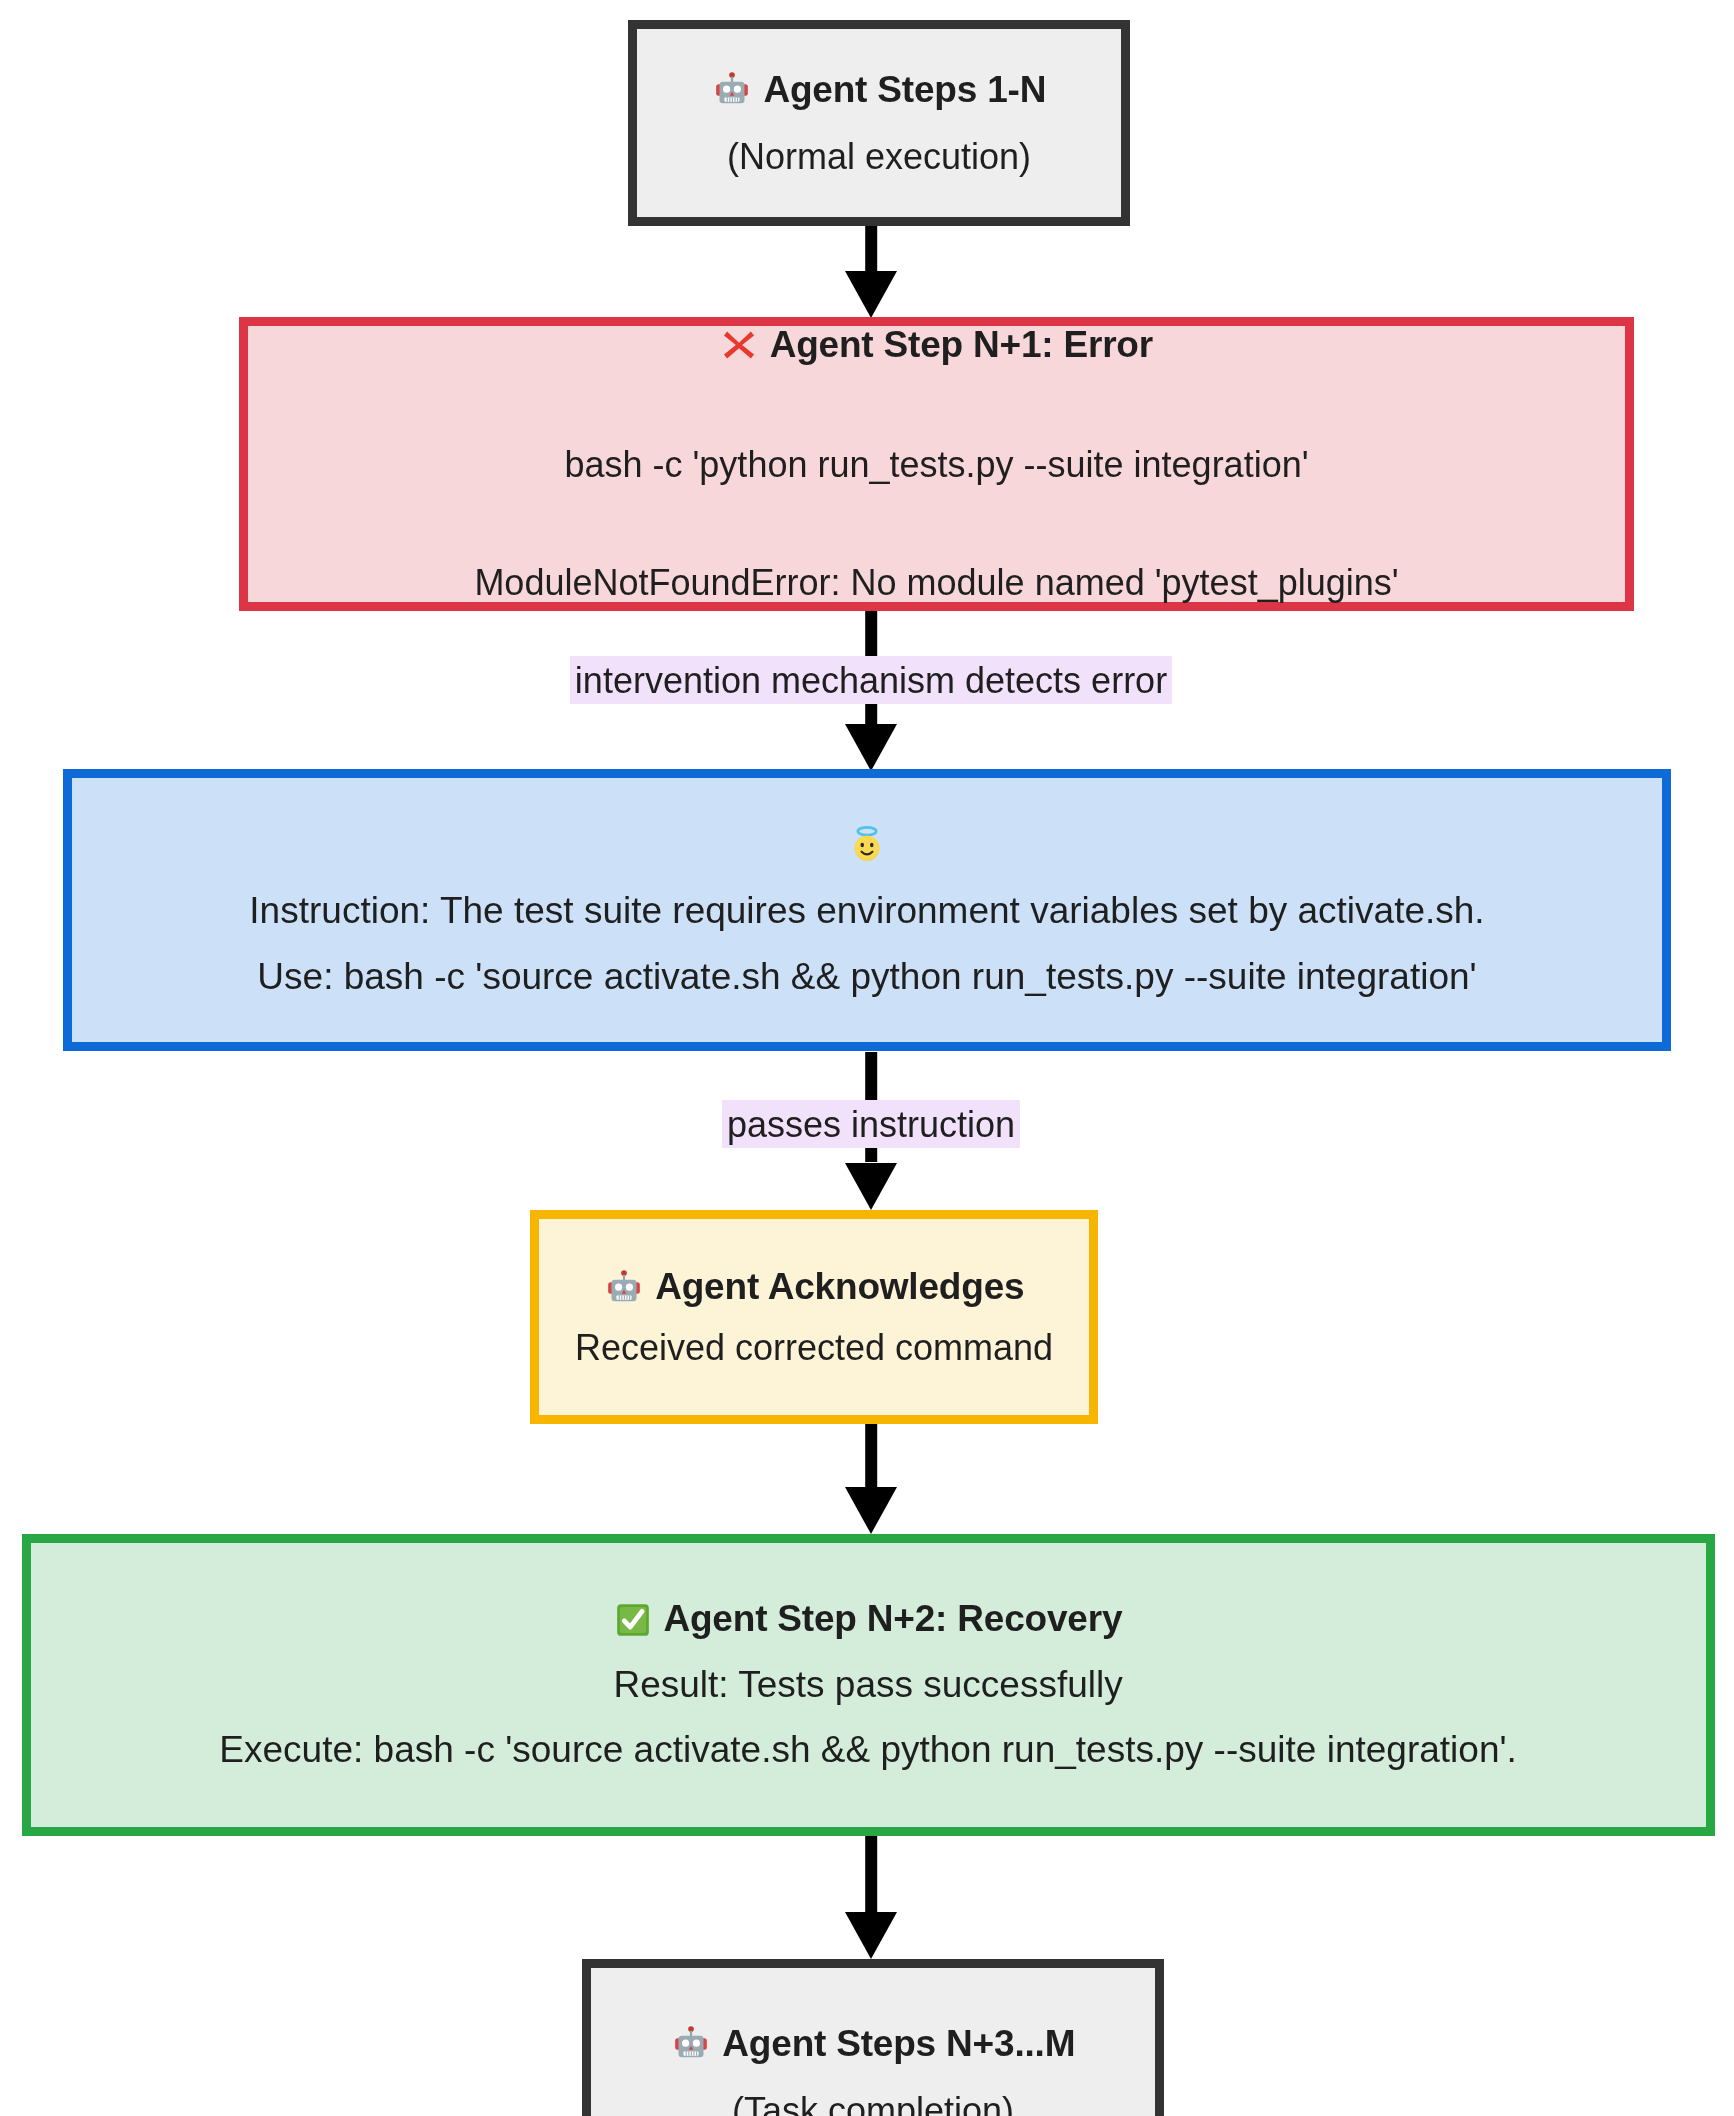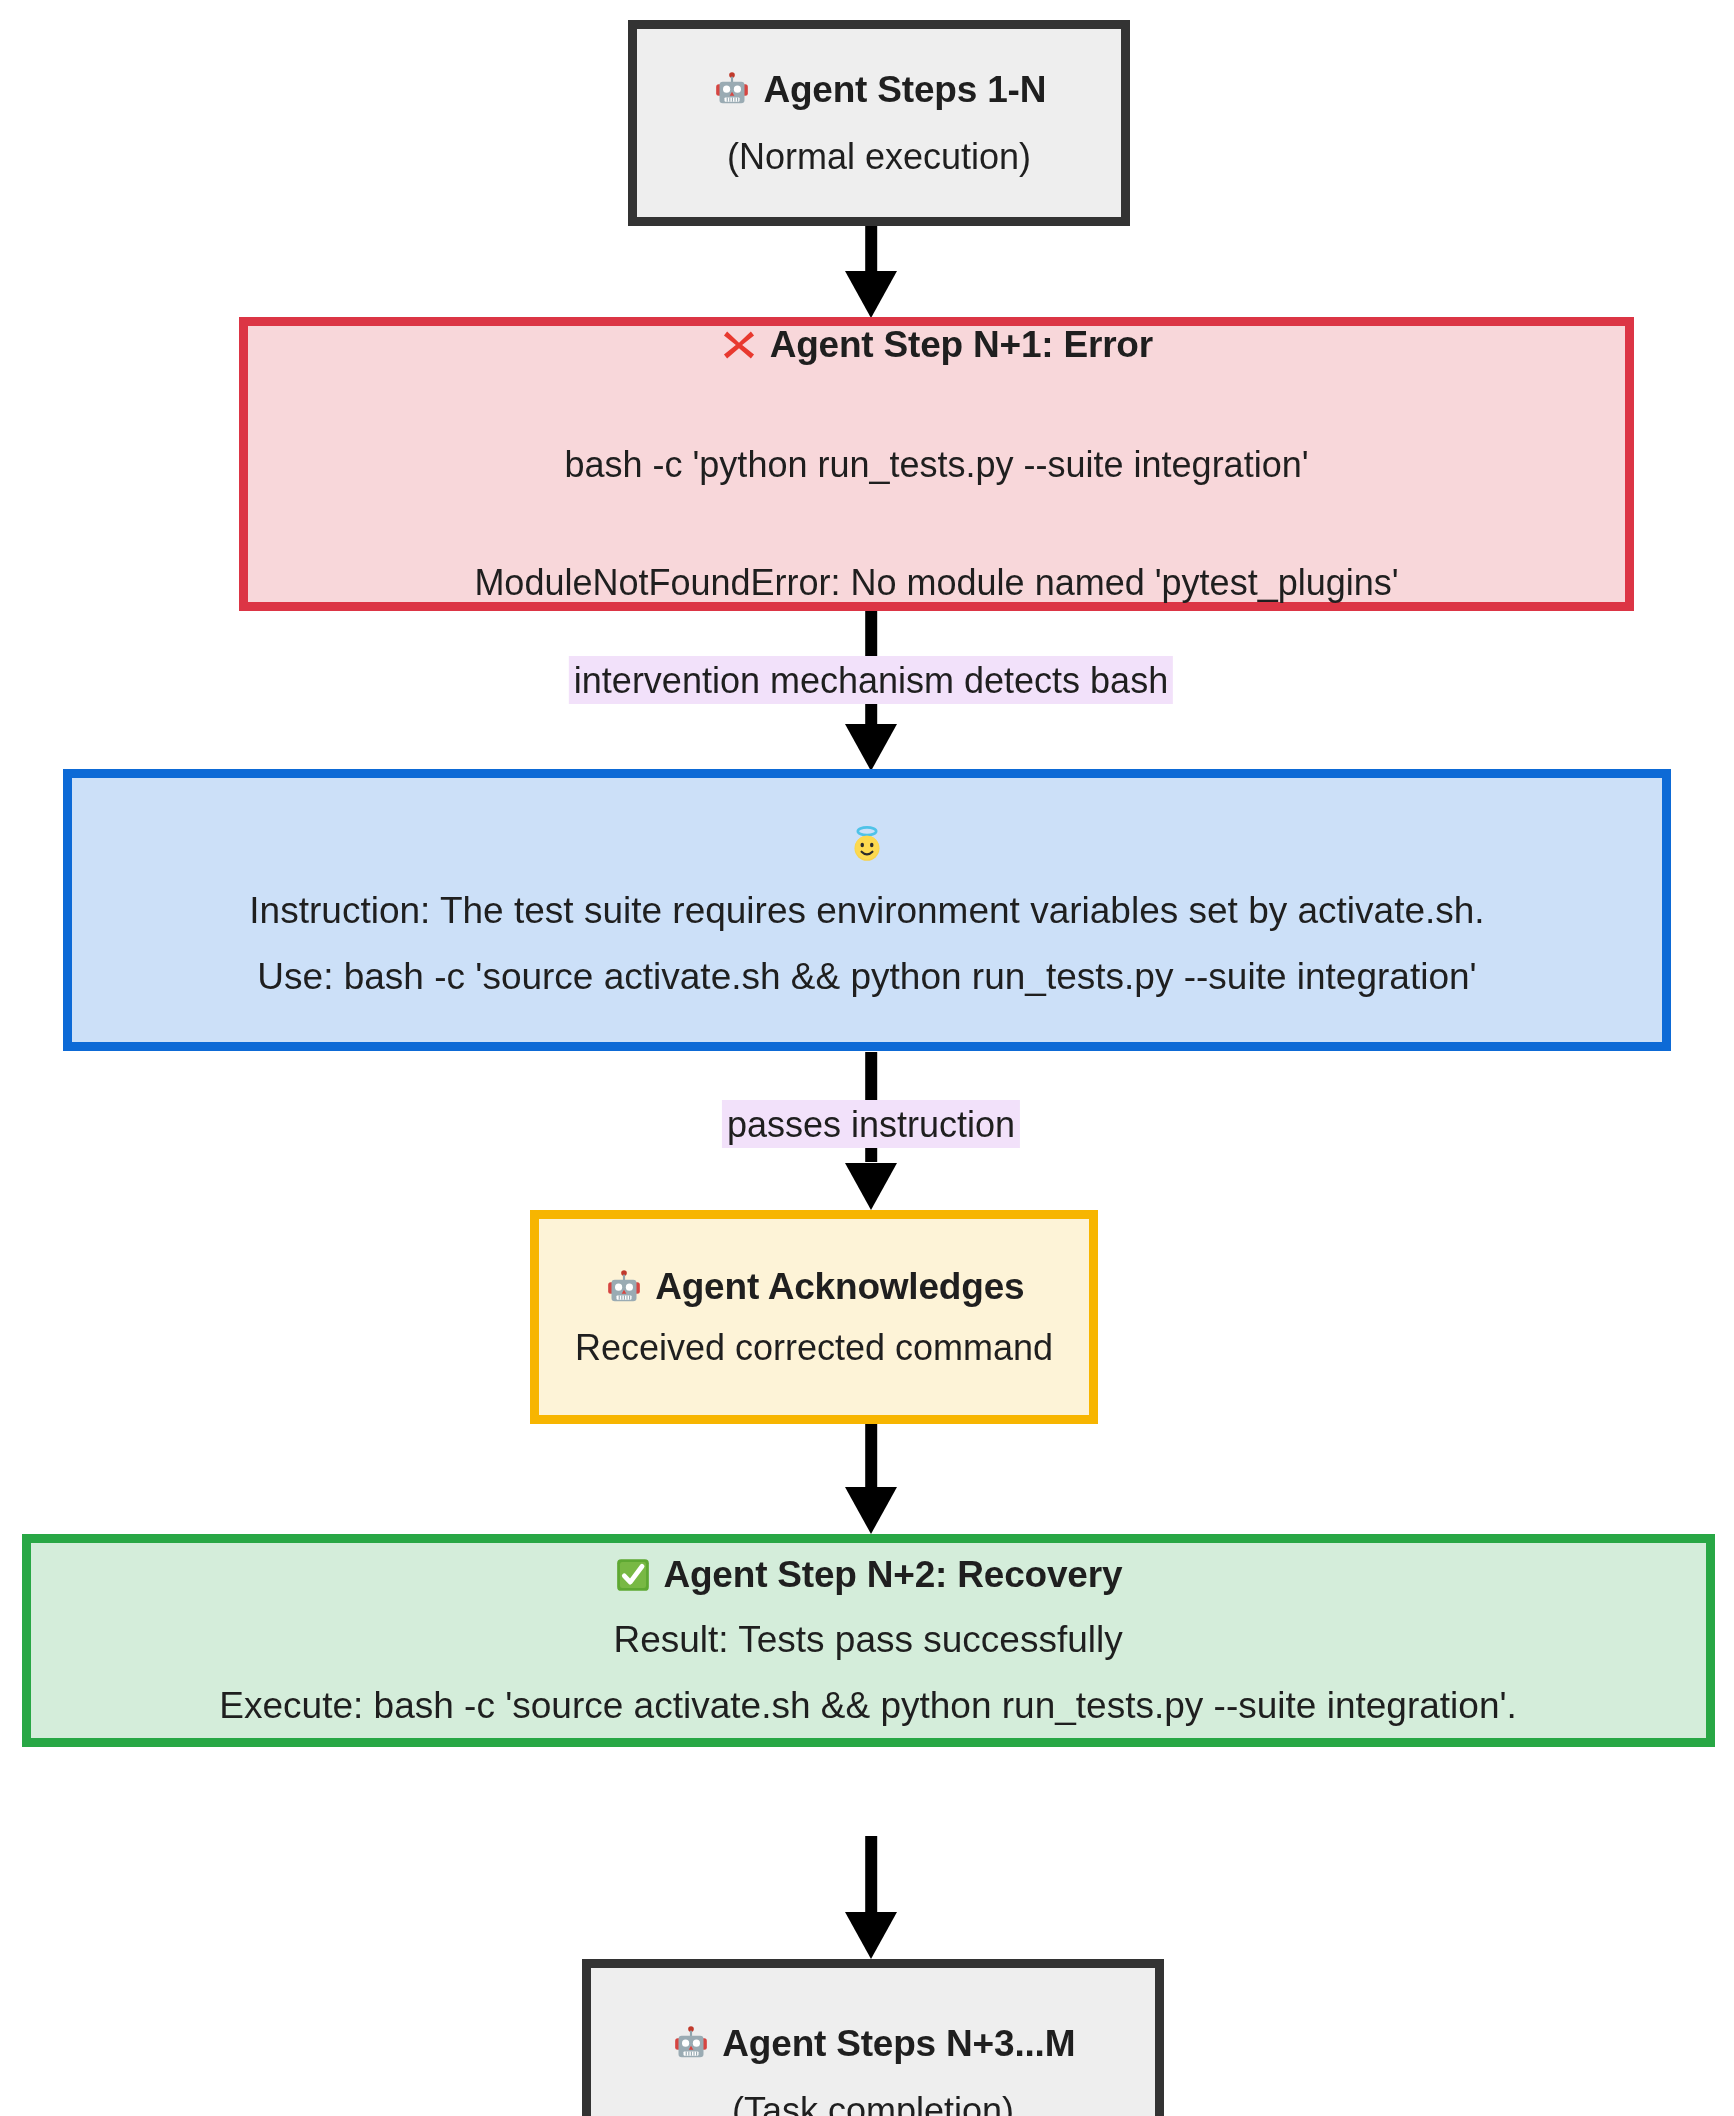--- a/index.html
+++ b/index.html
@@ -54,21 +54,21 @@
   .skin-red    { background: #f8d7da; border: 9.1px solid #dc3545; }
   .skin-blue   { background: #cce0f8; border: 9.1px solid #0d6ad6; }
   .skin-yellow { background: #fdf3d7; border: 9.1px solid #f7b500; }
   .skin-green  { background: #d4edda; border: 9.1px solid #28a745; }
 
   
   #n-start      { left: 628px;  top: 20px;   width: 502px;  height: 206px; }
   #n-error      { left: 239px;  top: 317px;  width: 1395px; height: 294px; justify-content: space-between; }
   #n-interv     { left: 63px;   top: 769px;  width: 1608px; height: 282px; }
   #n-ack        { left: 530px;  top: 1210px; width: 568px;  height: 214px; }
-  #n-recovery   { left: 21.6px;   top: 1534px; width: 1693px; height: 213px; }
+  #n-recovery   { left: 21.6px;   top: 1534px; width: 1693px; height: 302px; }
   #n-end        { left: 582px;  top: 1959px; width: 582px;  height: 236px; }
 
   #n-start  .title,
   #n-end    .title { font-size: 37px; }
   #n-start  .line,
   #n-end    .line  { font-size: 36px; margin-top: 28px; }
 
   #n-error  .title { font-size: 37px; }
   #n-error  .line  { font-size: 36px; margin-top: 30px; }
 
@@ -174,21 +174,21 @@
           <path d="M9 7 L24 21 L39 7 L43 12 L28 24 L43 36 L39 41 L24 28 L9 41 L5 36 L20 24 L5 12 Z" fill="#e8392f"></path>
         </svg>
       </span>
       <span>Agent Step N+1: Error</span>
     </div>
     <div class="line">bash -c 'python run_tests.py --suite integration'</div>
     <div class="line">ModuleNotFoundError: No module named 'pytest_plugins'</div>
   </div>
 
   <div class="edge" id="e2"></div>
-  <div class="edge-label" id="lbl-detect">intervention mechanism detects bash</div>
+  <div class="edge-label" id="lbl-detect">intervention mechanism detects error</div>
   <div class="arrowhead" id="e2-head"></div>
 
   <div class="node skin-blue" id="n-interv">
     <div class="title">
       <span class="ico">
         <svg width="40" height="42" viewBox="0 0 48 50">
           <ellipse cx="24" cy="8.5" rx="11" ry="4.6" fill="none" stroke="#4fc3e8" stroke-width="3.2"></ellipse>
           <circle cx="24" cy="29" r="15" fill="#f7d24b"></circle>
           <circle cx="24" cy="28" r="14.2" fill="#fcd94f"></circle>
           <ellipse cx="18.3" cy="25" rx="2.1" ry="2.8" fill="#2b2b2b"></ellipse>

